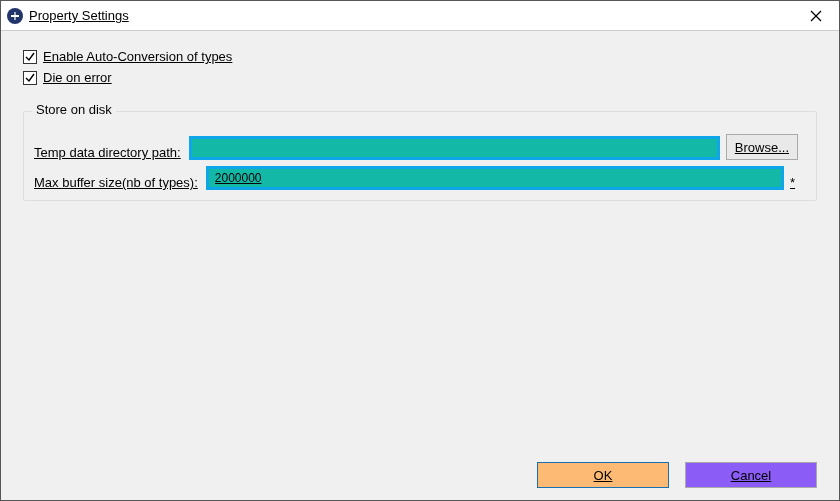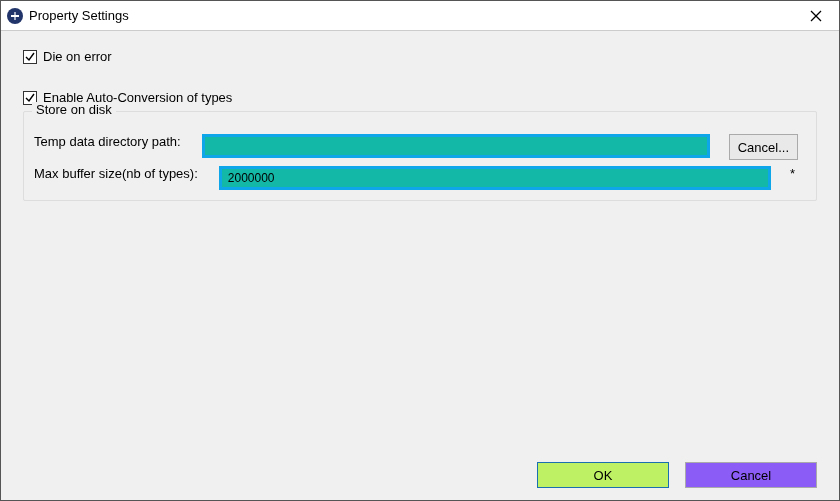--- a/index.html
+++ b/index.html
@@ -12,20 +12,21 @@
     color: #000;
     overflow: hidden;
   }
   .window {
     width: 840px; height: 501px;
     background: #f0f0f0;
     border: 1px solid #555;
     display: flex;
     flex-direction: column;
     position: relative;
+    text-decoration: underline;
   }
   .titlebar {
     height: 30px;
     background: #fff;
     border-bottom: 1px solid #ccc;
     display: flex;
     align-items: center;
     padding-left: 6px;
   }
   .title-icon {
@@ -89,23 +90,22 @@
   .group-title {
     position: absolute;
     top: -10px;
     left: 8px;
     background: #f0f0f0;
     padding: 0 4px;
     font-size: 13px;
   }
   .field-row {
     display: flex;
-    align-items: flex-start;
+    align-items: flex-end;
     margin-bottom: 6px;
-    gap: 13px;
   }
   .field-row:last-child { margin-bottom: 0; }
   .field-label {
     white-space: nowrap;
     padding-right: 8px;
   }
   .field-input {
     flex: 1;
     height: 24px;
     border: 3px solid #0ea5e9;
@@ -141,21 +141,21 @@
   .dlg-btn {
     width: 132px;
     height: 26px;
     font-family: inherit;
     font-size: 13px;
     cursor: pointer;
     border: 1px solid #aaa;
     background: #8b5cf6;
   }
   .dlg-btn.primary {
-    background: #bef264;
+    background: #fdba74;
     border: 1.5px solid #1a6fb0;
   }
 </style>
 </head>
 <body>
 
 <div class="window">
 
   <div class="titlebar">
     <span class="title-icon">
@@ -168,45 +168,45 @@
     <div class="title-close">
       <svg width="12" height="12" viewBox="0 0 12 12">
         <line x1="1" y1="1" x2="11" y2="11" stroke="#000" stroke-width="1.2"></line>
         <line x1="11" y1="1" x2="1" y2="11" stroke="#000" stroke-width="1.2"></line>
       </svg>
     </div>
   </div>
 
   <div class="body">
 
+    <div class="chk-row second">
+      <span class="chk">
+        <svg width="12" height="12" viewBox="0 0 12 12">
+          <polyline points="2,6 5,9 10,2" fill="none" stroke="#000" stroke-width="1.4"></polyline>
+        </svg>
+      </span>
+      <span>Enable Auto-Conversion of types</span>
+    </div>
+
     <div class="chk-row">
       <span class="chk">
         <svg width="12" height="12" viewBox="0 0 12 12">
           <polyline points="2,6 5,9 10,2" fill="none" stroke="#000" stroke-width="1.4"></polyline>
         </svg>
       </span>
       <span>Die on error</span>
     </div>
 
-    <div class="chk-row second">
-      <span class="chk">
-        <svg width="12" height="12" viewBox="0 0 12 12">
-          <polyline points="2,6 5,9 10,2" fill="none" stroke="#000" stroke-width="1.4"></polyline>
-        </svg>
-      </span>
-      <span>Enable Auto-Conversion of types</span>
-    </div>
-
     <div class="group">
       <span class="group-title">Store on disk</span>
 
       <div class="field-row">
         <span class="field-label">Temp data directory path:</span>
         <input type="text" class="field-input" value="" style="">
-        <button class="browse-btn">Cancel...</button>
+        <button class="browse-btn">Browse...</button>
       </div>
 
       <div class="field-row">
         <span class="field-label">Max buffer size(nb of types):</span>
         <input type="text" class="field-input" value="2000000" style="">
         <span class="req">*</span>
       </div>
     </div>
 
   </div>

